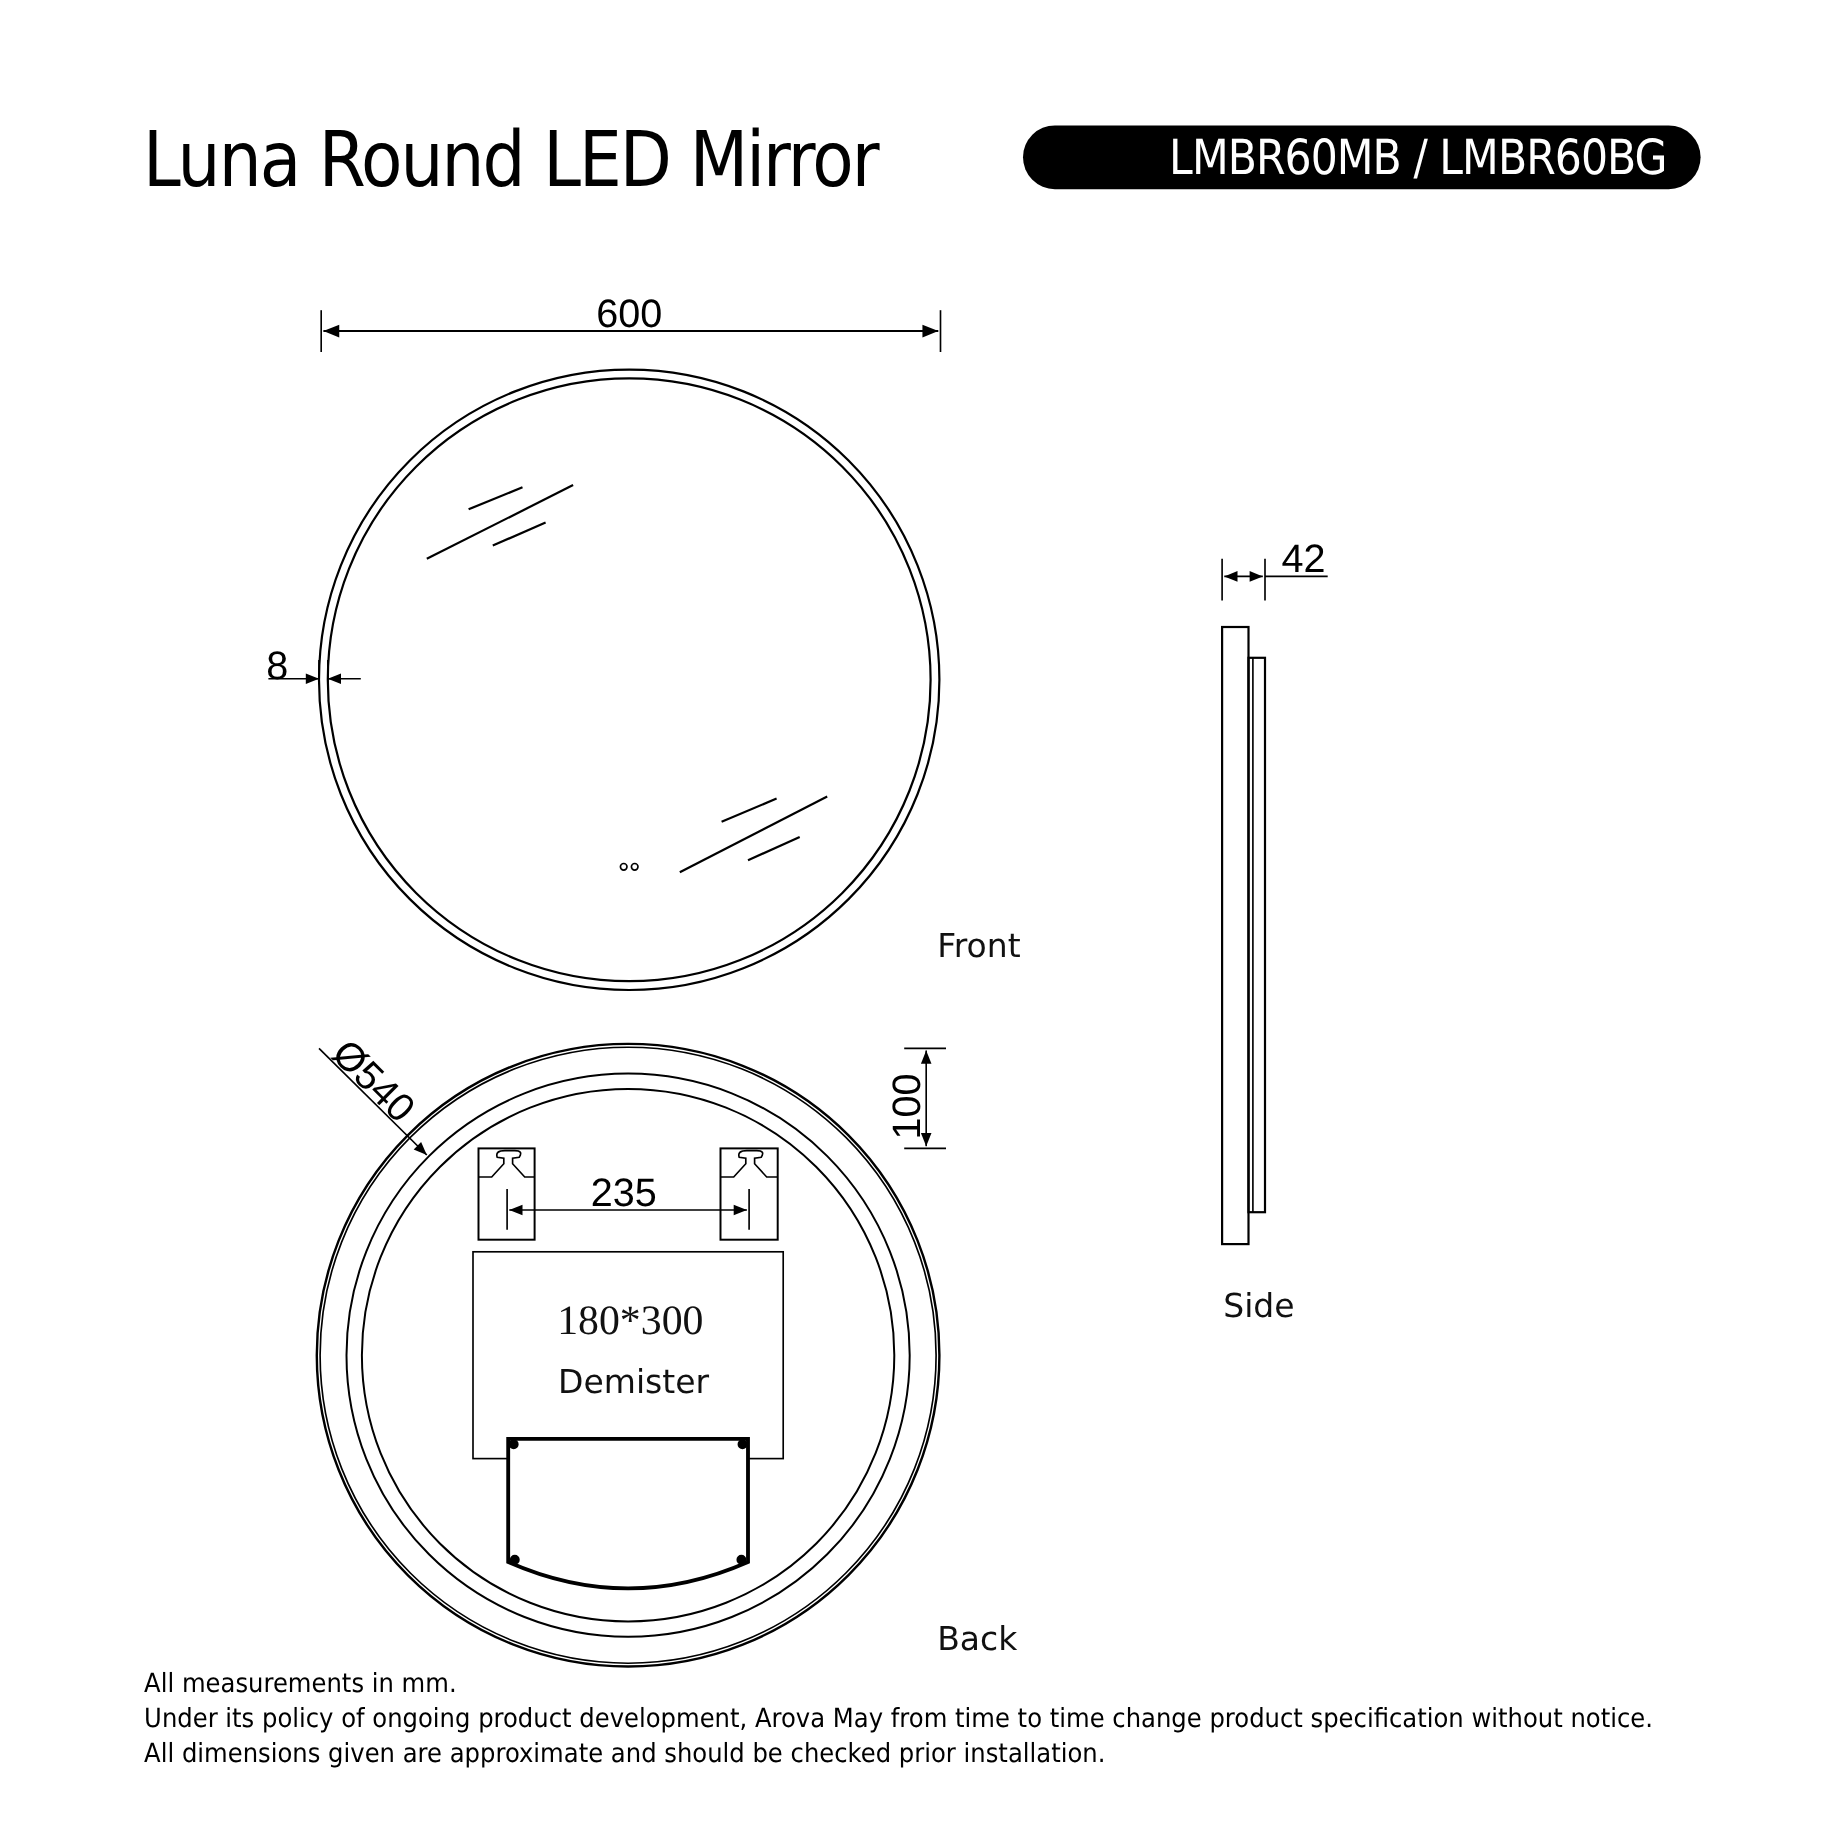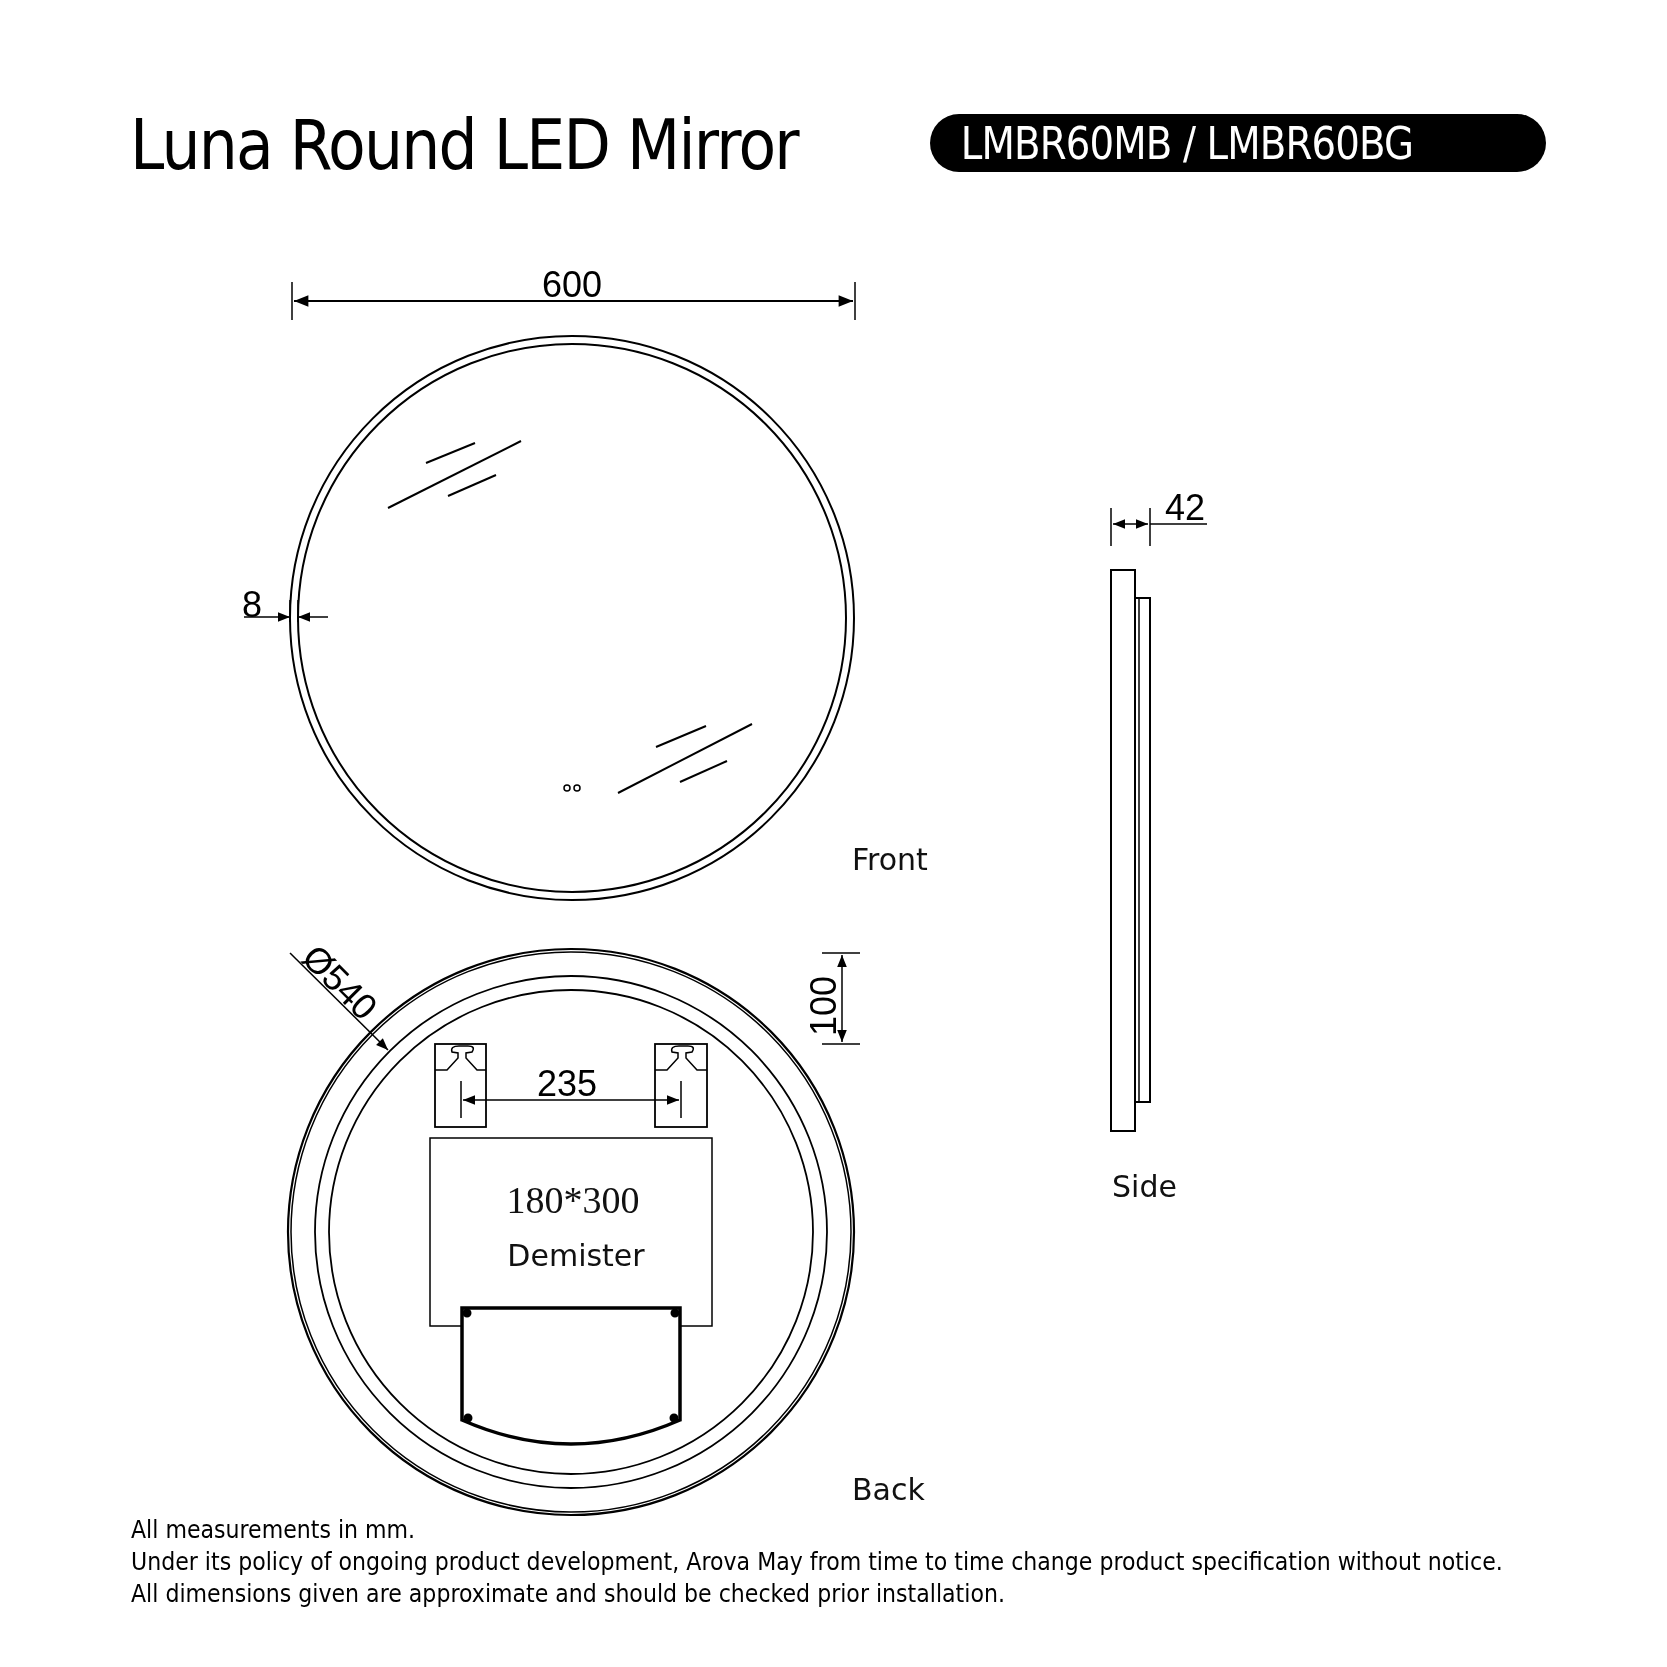--- a/index.html
+++ b/index.html
@@ -1,18 +1,18 @@
 <!DOCTYPE html>
 <html><head>
 <meta charset="utf-8">
 <style>
   html, body { margin:0; padding:0; background:#ffffff; }
   body { width:1667px; height:1667px; position:relative; overflow:hidden; font-family:"Liberation Sans", sans-serif; color:#000; }
   .title { position:absolute; left:130px; top:100px; font-family:"DejaVu Sans", sans-serif; font-size:70px; letter-spacing:-2px; line-height:90px; white-space:nowrap; transform:scaleX(0.88); transform-origin:left top; }
-  .badge { position:absolute; left:930px; top:114px; width:616px; height:58px; background:#000; border-radius:29px; color:#fff; display:flex; align-items:center; justify-content:flex-start; }
+  .badge { position:absolute; left:930px; top:114px; width:616px; height:58px; background:#000; border-radius:29px; color:#fff; display:flex; align-items:center; justify-content:flex-end; }
   .badge span { font-family:"DejaVu Sans", sans-serif; font-size:44px; letter-spacing:-1px; white-space:nowrap; transform:scaleX(0.88); display:inline-block; }
   svg.drawing { position:absolute; left:0; top:0; }
   .dimtxt { font-family:"Liberation Sans", sans-serif; font-size:36px; fill:#000; }
   .viewlbl { font-family:"DejaVu Sans", sans-serif; font-size:30px; fill:#111; font-weight:normal; }
   .serif { font-family:"Liberation Serif", serif; font-size:38px; fill:#111; }
   .footer { position:absolute; left:131px; top:1514px; font-family:"DejaVu Sans", sans-serif; font-size:24px; line-height:32px; white-space:nowrap; transform:scaleX(0.92); transform-origin:left top; }
   .footer div { height:32px; }
 </style>
 </head>
 <body>

